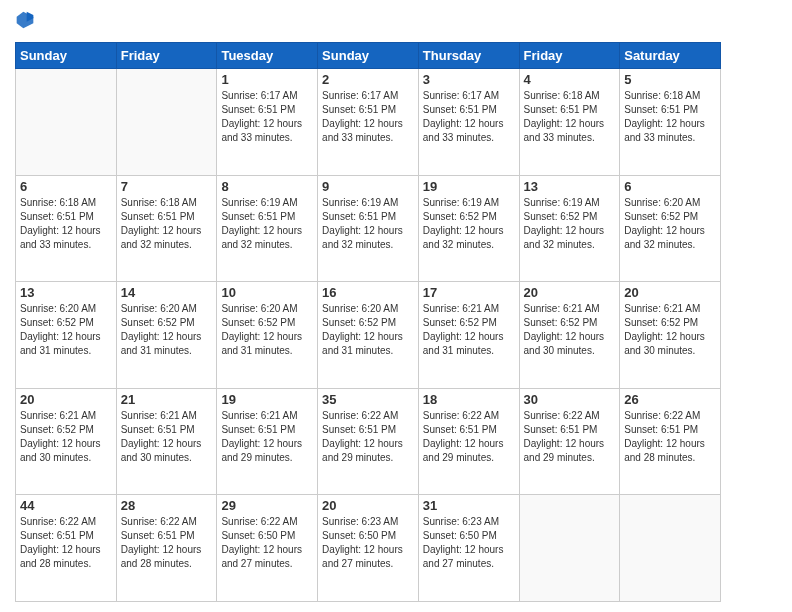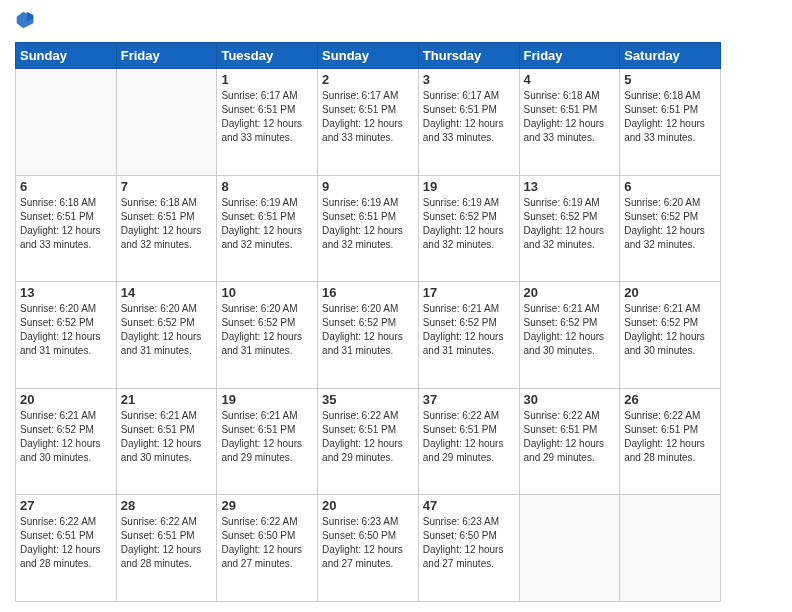--- a/index.html
+++ b/index.html
@@ -220,51 +220,51 @@
           </td>
           <td>
             <span class="day-number">19</span>
             <div class="day-info">Sunrise: 6:21 AM<br>Sunset: 6:51 PM<br>Daylight: 12 hours and 29 minutes.</div>
           </td>
           <td>
             <span class="day-number">35</span>
             <div class="day-info">Sunrise: 6:22 AM<br>Sunset: 6:51 PM<br>Daylight: 12 hours and 29 minutes.</div>
           </td>
           <td>
-            <span class="day-number">37</span>
+            <span class="day-number">18</span>
             <div class="day-info">Sunrise: 6:22 AM<br>Sunset: 6:51 PM<br>Daylight: 12 hours and 29 minutes.</div>
           </td>
           <td>
             <span class="day-number">30</span>
             <div class="day-info">Sunrise: 6:22 AM<br>Sunset: 6:51 PM<br>Daylight: 12 hours and 29 minutes.</div>
           </td>
           <td>
             <span class="day-number">26</span>
             <div class="day-info">Sunrise: 6:22 AM<br>Sunset: 6:51 PM<br>Daylight: 12 hours and 28 minutes.</div>
           </td>
         </tr>
         <tr>
           <td>
-            <span class="day-number">27</span>
+            <span class="day-number">44</span>
             <div class="day-info">Sunrise: 6:22 AM<br>Sunset: 6:51 PM<br>Daylight: 12 hours and 28 minutes.</div>
           </td>
           <td>
             <span class="day-number">28</span>
             <div class="day-info">Sunrise: 6:22 AM<br>Sunset: 6:51 PM<br>Daylight: 12 hours and 28 minutes.</div>
           </td>
           <td>
             <span class="day-number">29</span>
             <div class="day-info">Sunrise: 6:22 AM<br>Sunset: 6:50 PM<br>Daylight: 12 hours and 27 minutes.</div>
           </td>
           <td>
             <span class="day-number">20</span>
             <div class="day-info">Sunrise: 6:23 AM<br>Sunset: 6:50 PM<br>Daylight: 12 hours and 27 minutes.</div>
           </td>
           <td>
-            <span class="day-number">47</span>
+            <span class="day-number">31</span>
             <div class="day-info">Sunrise: 6:23 AM<br>Sunset: 6:50 PM<br>Daylight: 12 hours and 27 minutes.</div>
           </td>
           <td class="empty"></td>
           <td class="empty"></td>
         </tr>
       </tbody>
   </table>
 </div>
 
 </body></html>

